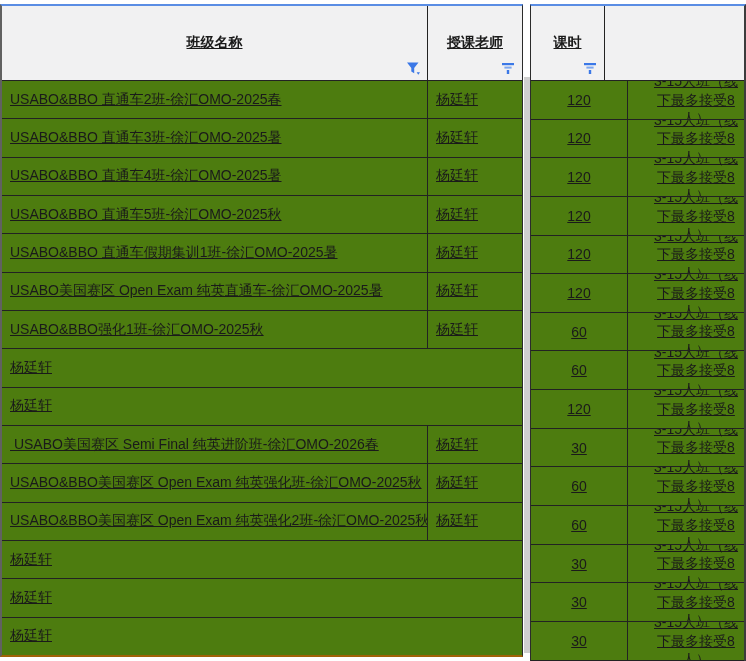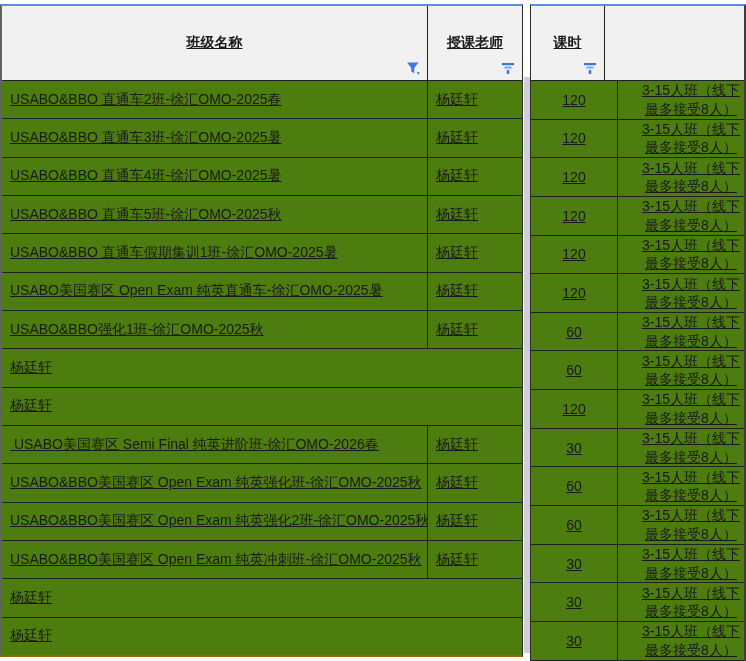--- a/index.html
+++ b/index.html
@@ -40,21 +40,21 @@
   .col-name   { width:426px; border-right:1px solid #222; }
   .col-teacher{ flex:1; }
   .col-hours  { width:74px; border-right:1px solid #222; }
   .col-type   { flex:1; }
   .trow { display:flex; border-bottom:1px solid #222; background:#4d7c0f; }
   .pane-left  .trow { height:38.35px; }
   .pane-right .trow { height:38.65px; }
   .cell { display:flex; align-items:center; font-size:14px; overflow:hidden; }
   .cell.name    { width:426px; border-right:1px solid #222; padding:0 6px 0 8px; white-space:pre; }
   .cell.teacher { flex:1; padding-left:8px; }
-  .cell.hours   { width:87px; border-right:1px solid #222; justify-content:center; }
+  .cell.hours   { width:97px; border-right:1px solid #222; justify-content:center; }
   .cell.type    {
     flex:1; justify-content:center; text-align:center;
     font-size:14px; line-height:18.5px; padding:0 2px;
     word-break:break-all;
     margin-left:20px;
   }
 </style>
 </head>
 <body>
 
@@ -135,21 +135,20 @@
     <div class="cell name">USABO&amp;BBO美国赛区 Open Exam 纯英强化班-徐汇OMO-2025秋</div>
     <div class="cell teacher">杨廷轩</div>
   </div>
 
   <div class="trow">
     <div class="cell name">USABO&amp;BBO美国赛区 Open Exam 纯英强化2班-徐汇OMO-2025秋</div>
     <div class="cell teacher">杨廷轩</div>
   </div>
 
   <div class="trow">
-    <div class="cell name">USABO&amp;BBO美国赛区 Open Exam 纯英冲刺班-徐汇OMO-2025秋</div>
     <div class="cell teacher">杨廷轩</div>
   </div>
 
   <div class="trow">
     <div class="cell teacher">杨廷轩</div>
   </div>
 
   <div class="trow">
     <div class="cell teacher">杨廷轩</div>
   </div>

